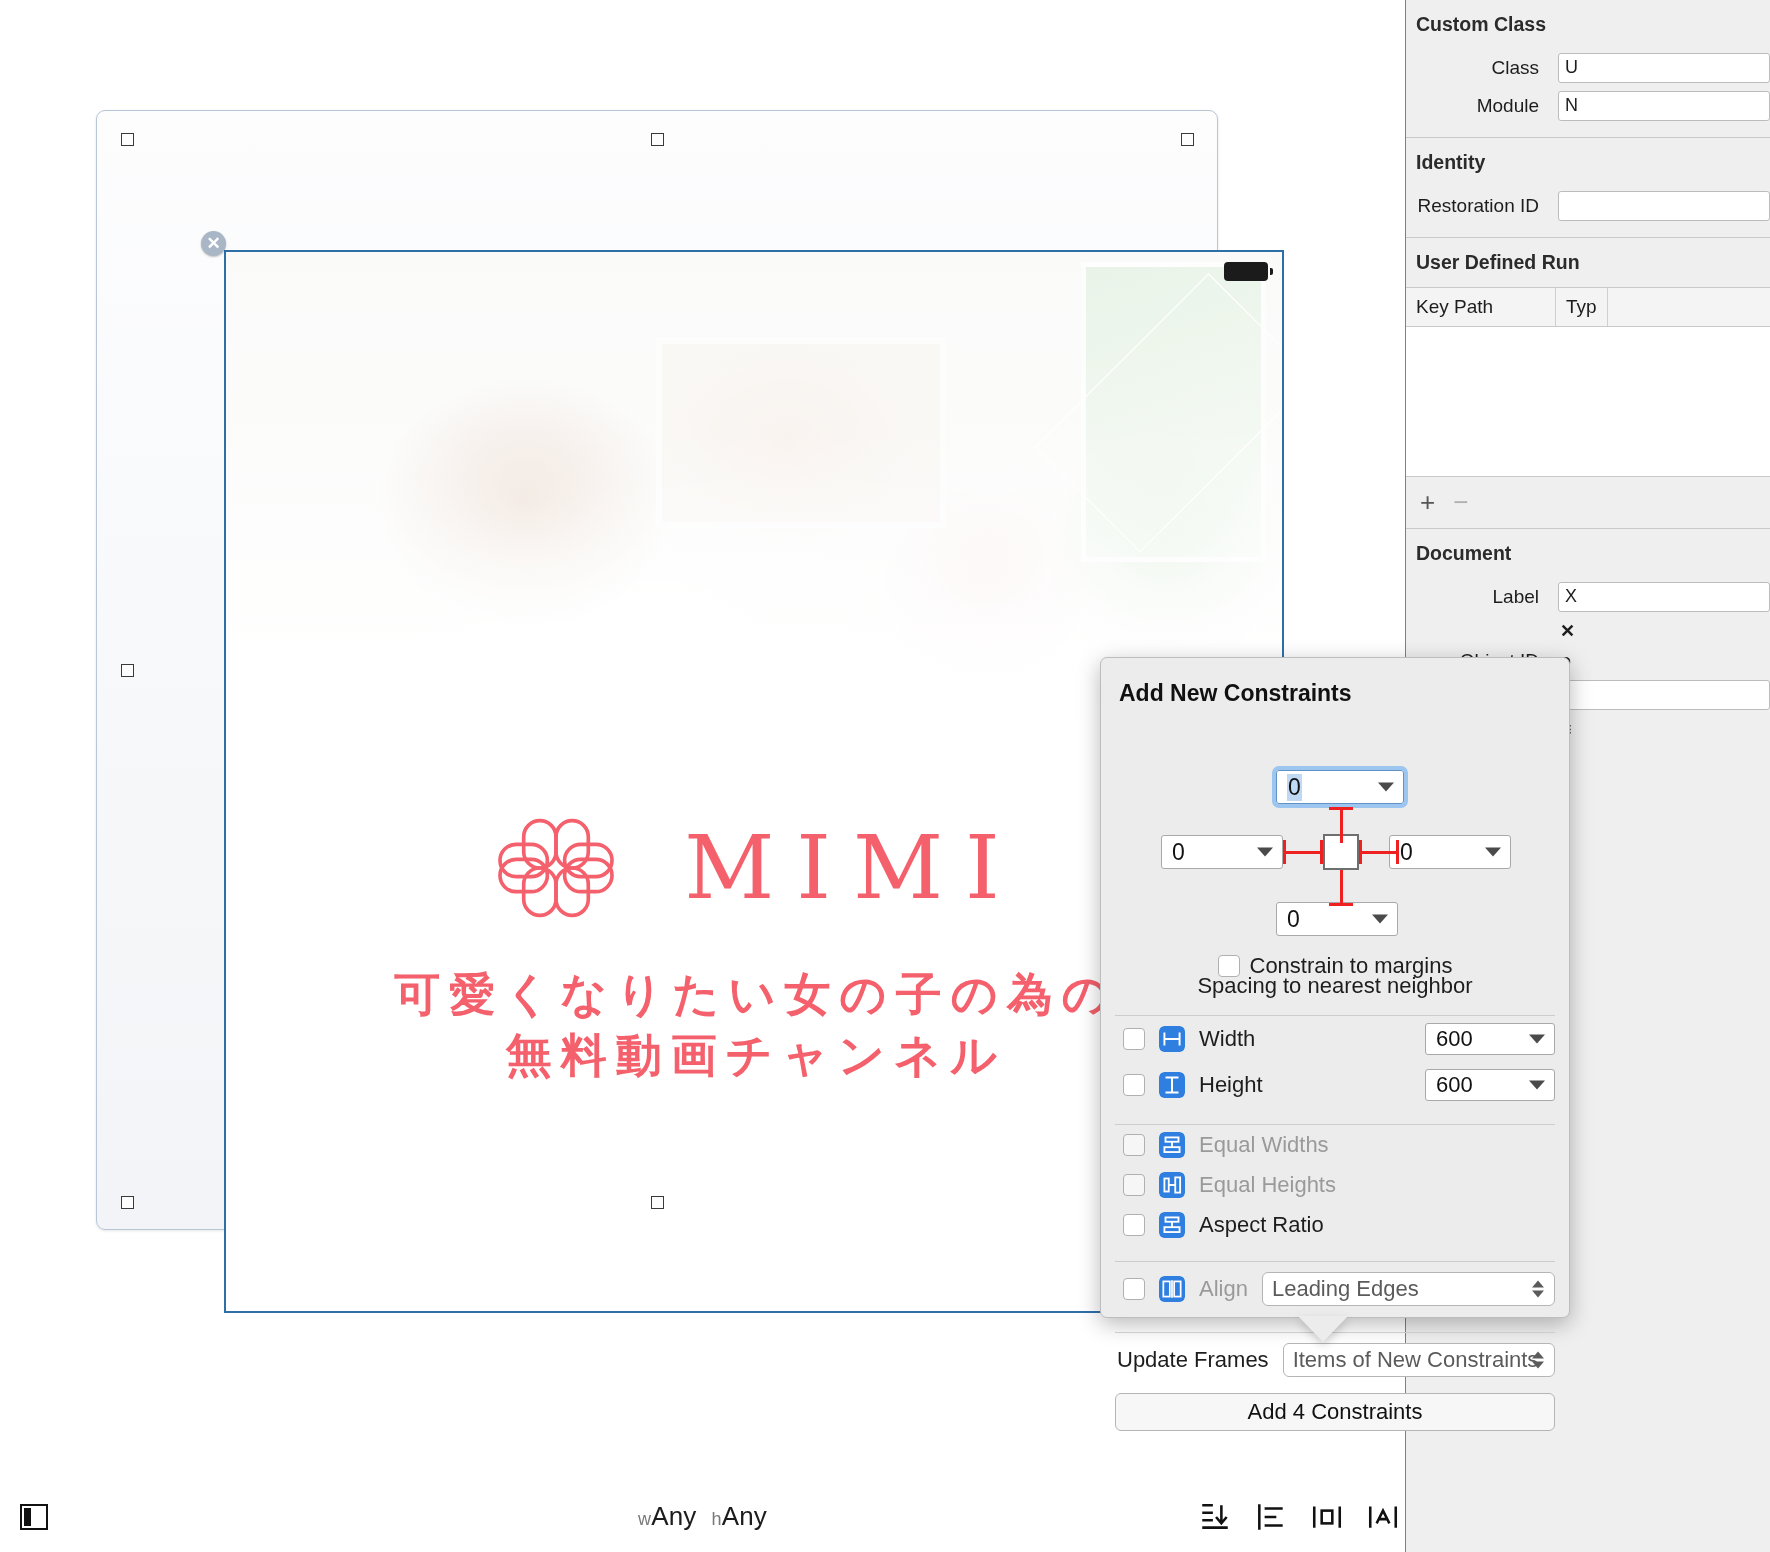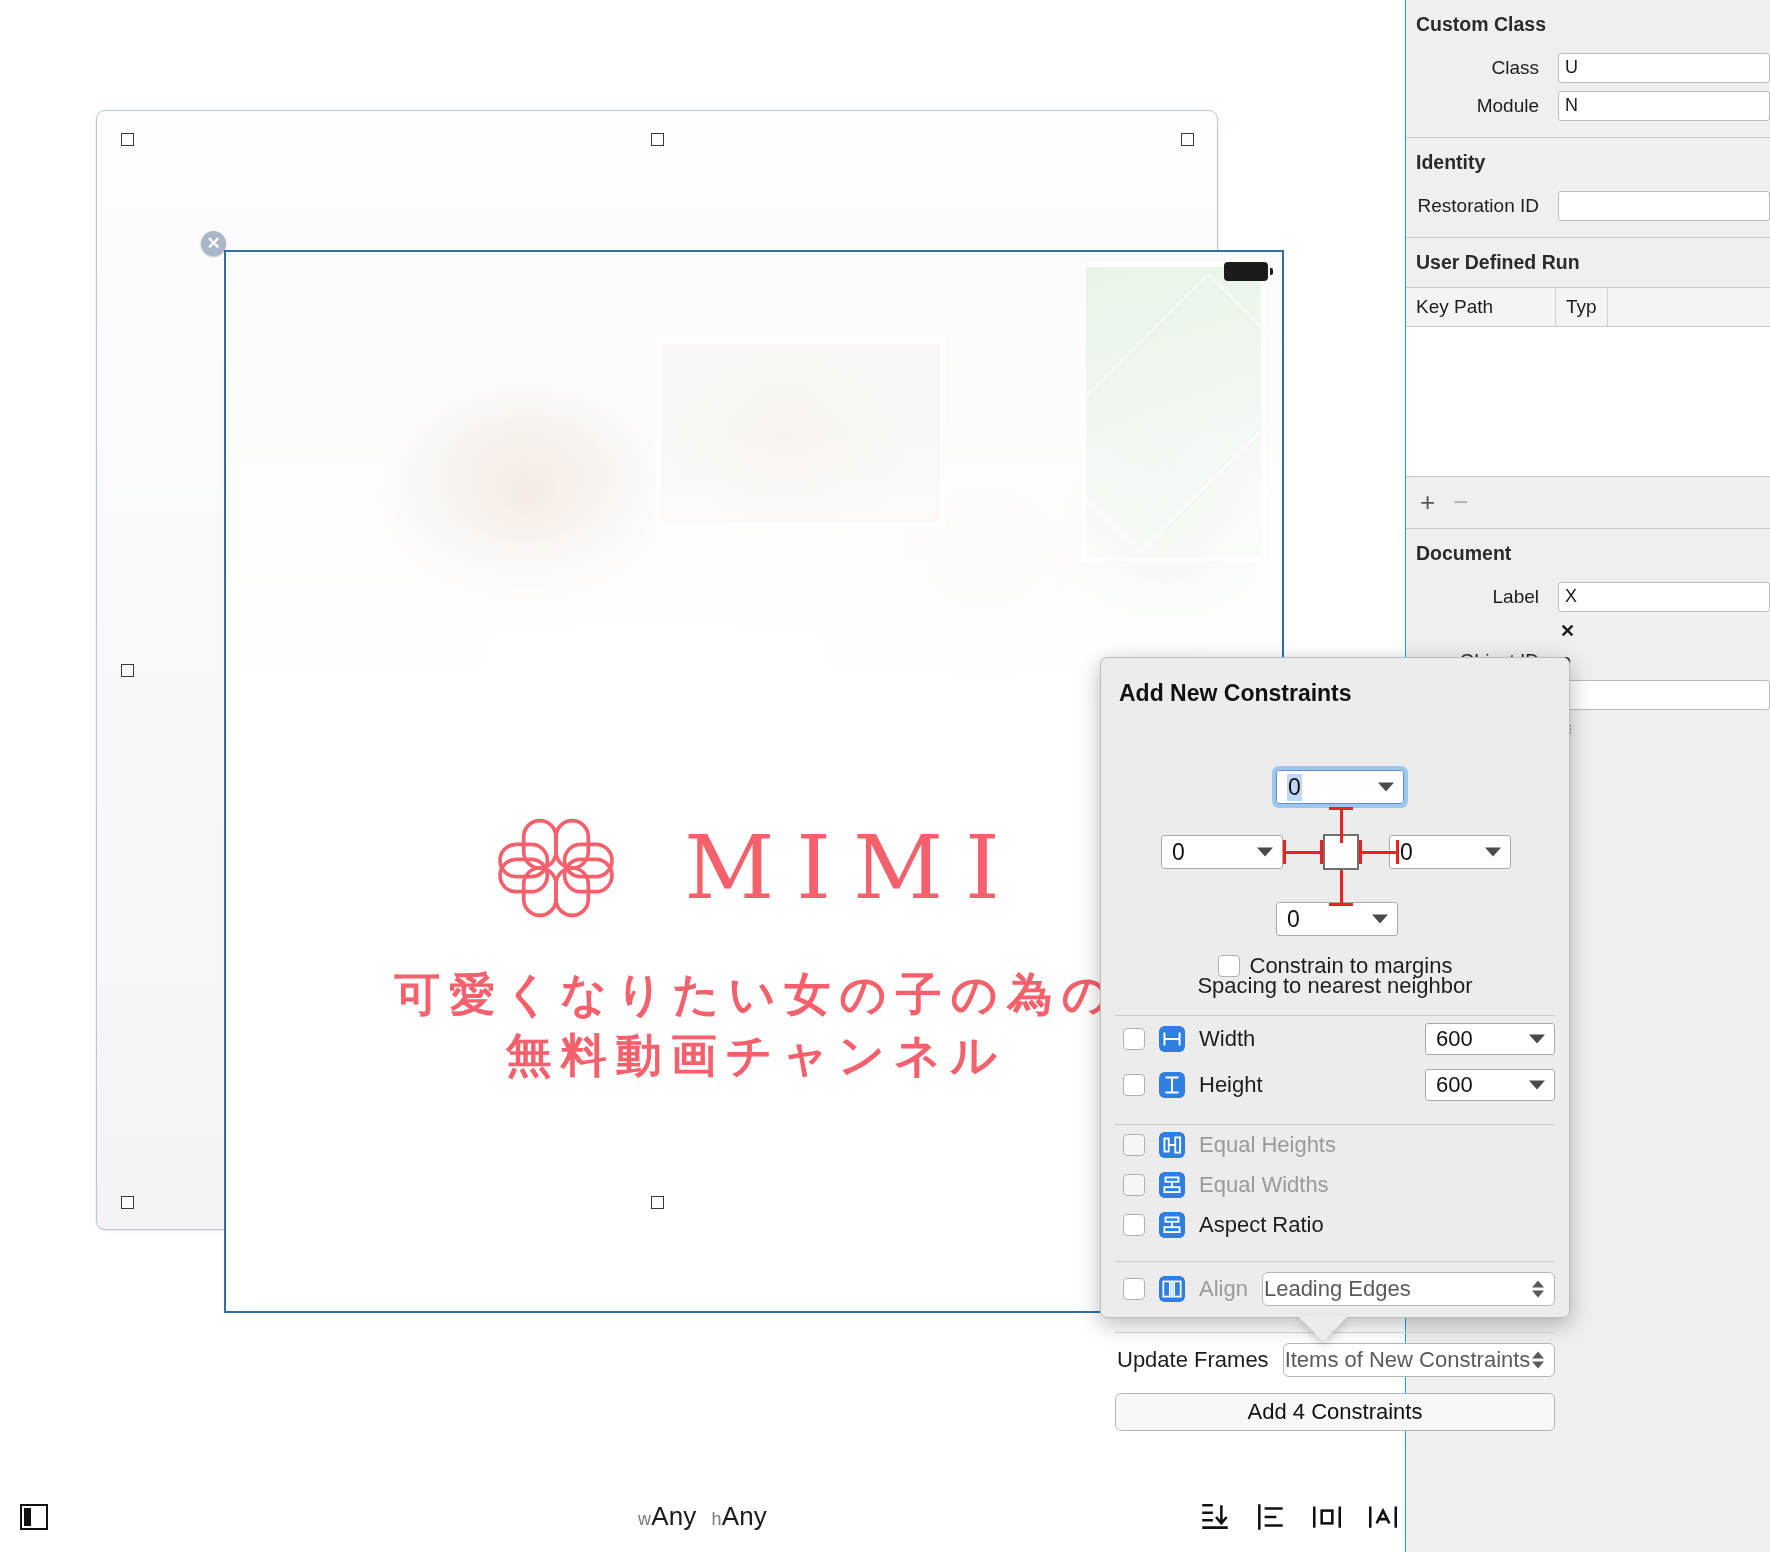--- a/index.html
+++ b/index.html
@@ -207,21 +207,21 @@
   }
   .dim-combo .caret {
     position:absolute; right:9px; top:50%; transform:translateY(-50%);
     width:0; height:0; border-left:8px solid transparent; border-right:8px solid transparent;
     border-top:9px solid #4a4a4a;
   }
 
   .align-row { display:flex; align-items:center; padding:10px 14px 10px 22px; gap:14px; }
   .pill {
     flex:1; height:34px; background:#fff; border:1px solid #b5b5b5; border-radius:6px;
-    display:flex; align-items:center; padding-left:1px; font-size:22px; color:#5b5b5b; position:relative;
+    display:flex; align-items:center; padding-left:9px; font-size:22px; color:#5b5b5b; position:relative;
   }
   .stepper {
     position:absolute; right:10px; top:50%; transform:translateY(-50%);
     display:flex; flex-direction:column; gap:3px;
   }
   .stepper i { width:0; height:0; border-left:6px solid transparent; border-right:6px solid transparent; }
   .stepper i.up { border-bottom:7px solid #5b5b5b; }
   .stepper i.dn { border-top:7px solid #5b5b5b; }
 
   #update-row { display:flex; align-items:center; gap:14px; padding:10px 14px 6px 16px; }
@@ -473,39 +473,39 @@
       </span>
     </div>
 
     <div class="pop-sep"></div>
 
     <div class="dim-row">
       <span class="cbx" style="background:#f6f6f6"></span>
       <svg class="dim-icon" viewBox="0 0 24 24">
         <rect x="0" y="0" width="24" height="24" rx="5" fill="#2f7fe0"></rect>
         <g stroke="#fff" stroke-width="1.7" fill="none">
+          <rect x="6" y="5" width="12" height="4"></rect>
+            <path d="M12 9v5"></path>
+            <rect x="5" y="14" width="14" height="4.5"></rect>
+        </g>
+      </svg>
+      <span class="dim-label dis">Equal Widths</span>
+    </div>
+
+    <div class="dim-row">
+      <span class="cbx" style="background:#f6f6f6"></span>
+      <svg class="dim-icon" viewBox="0 0 24 24">
+        <rect x="0" y="0" width="24" height="24" rx="5" fill="#2f7fe0"></rect>
+        <g stroke="#fff" stroke-width="1.7" fill="none">
           <rect x="5" y="6" width="4" height="12"></rect>
             <path d="M9 12h6"></path>
             <rect x="15" y="5" width="4.5" height="14"></rect>
         </g>
       </svg>
       <span class="dim-label dis">Equal Heights</span>
-    </div>
-
-    <div class="dim-row">
-      <span class="cbx" style="background:#f6f6f6"></span>
-      <svg class="dim-icon" viewBox="0 0 24 24">
-        <rect x="0" y="0" width="24" height="24" rx="5" fill="#2f7fe0"></rect>
-        <g stroke="#fff" stroke-width="1.7" fill="none">
-          <rect x="6" y="5" width="12" height="4"></rect>
-            <path d="M12 9v5"></path>
-            <rect x="5" y="14" width="14" height="4.5"></rect>
-        </g>
-      </svg>
-      <span class="dim-label dis">Equal Widths</span>
     </div>
 
     <div class="dim-row">
       <span class="cbx"></span>
       <svg class="dim-icon" viewBox="0 0 24 24">
         <rect x="0" y="0" width="24" height="24" rx="5" fill="#2f7fe0"></rect>
         <g stroke="#fff" stroke-width="1.7" fill="none">
           <rect x="6" y="5" width="12" height="4"></rect>
             <path d="M12 9v5"></path>
             <rect x="5" y="14" width="14" height="4.5"></rect>

